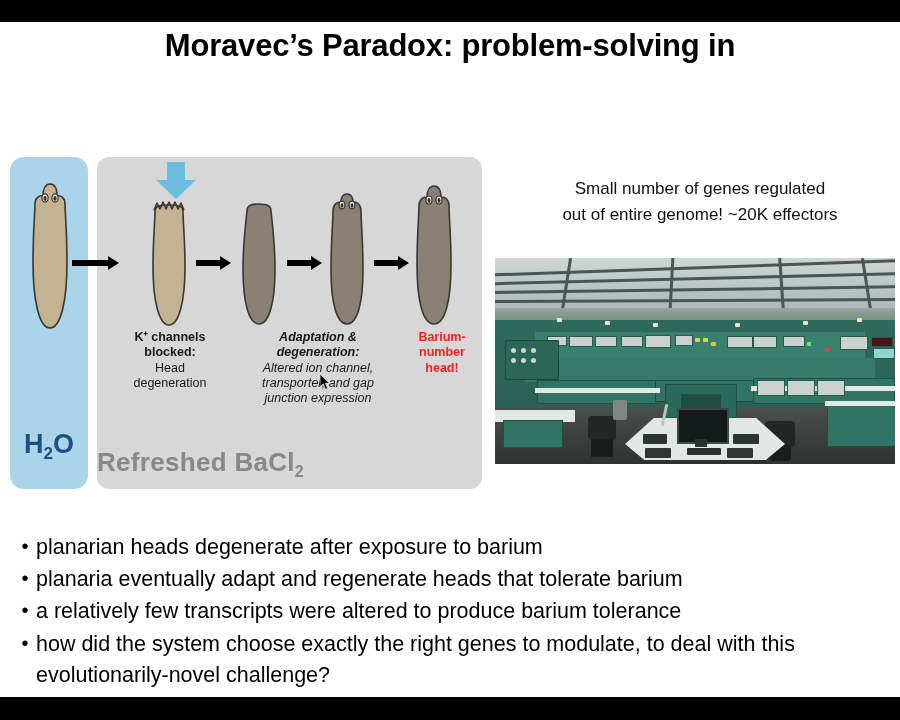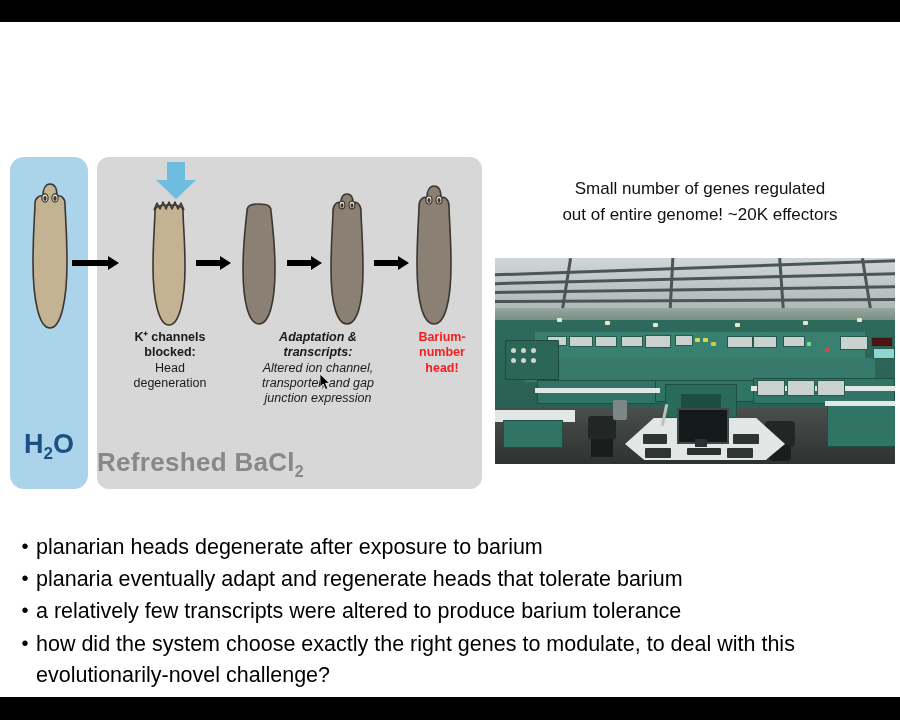--- a/index.html
+++ b/index.html
@@ -104,20 +104,21 @@
   
   .cursor{position:absolute;left:320px;top:374px;width:12px;height:18px;z-index:50;}
 </style>
 </head>
 <body>
 
 <div class="bar-top"></div>
 <div class="bar-bottom"></div>
 
 <div class="title">
+  <span>Moravec’s Paradox: problem-solving in</span>
 </div>
 
 <div class="figure">
 
   <div class="panel-water"></div>
   <div class="panel-bacl"></div>
 
   <svg class="bluearrow" viewBox="0 0 46 38">
     <polygon points="14,0 32,0 32,18 43,18 23,37 3,18 14,18" fill="#6cbde0"></polygon>
   </svg>
@@ -187,21 +188,21 @@
 
   <div class="cap" style="left:100px;top:173px;width:120px;">
     <b>K⁺ channels</b>
     <b>blocked:</b>
     <div>Head</div>
     <div>degeneration</div>
   </div>
 
   <div class="cap" style="left:228px;top:173px;width:160px;font-style:italic;">
     <b>Adaptation &amp;</b>
-    <b>transcripts:</b>
+    <b>degeneration:</b>
     <div>Altered ion channel,</div>
     <div>transporter, and gap</div>
     <div>junction expression</div>
   </div>
 
   <div class="cap red" style="left:396px;top:173px;width:72px;">
     <div>Barium-</div>
     <div>number</div>
     <div>head!</div>
   </div>

